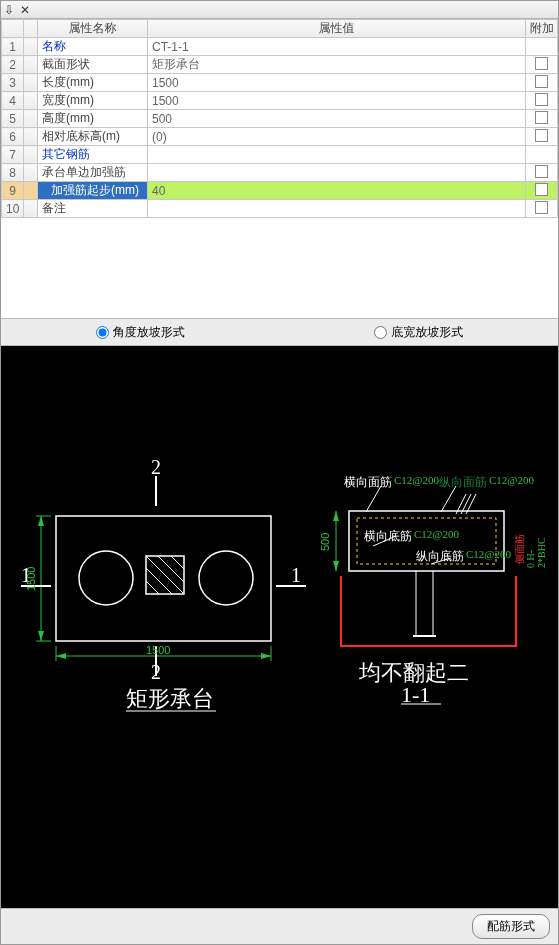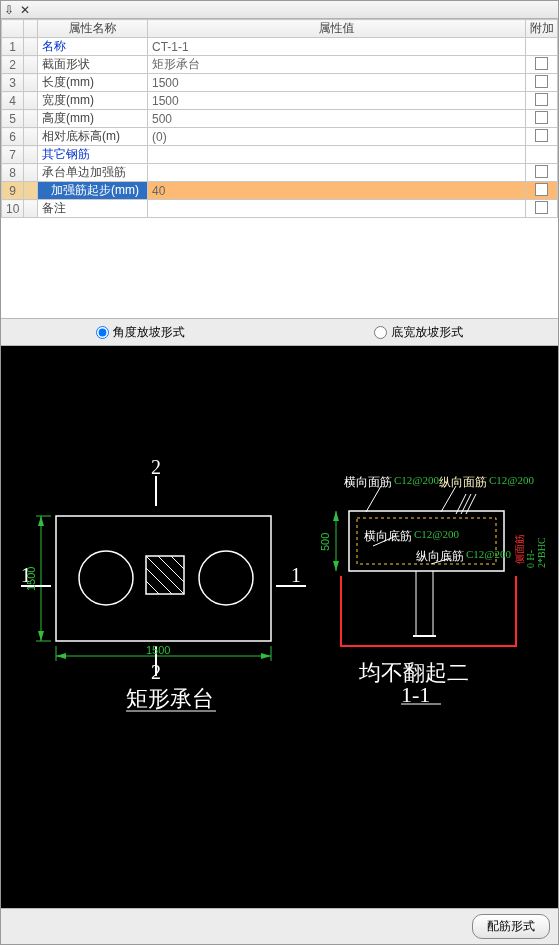--- a/index.html
+++ b/index.html
@@ -14,21 +14,21 @@
   .grid th, .grid td { border:1px solid #c8c8c8; height:18px; padding:0 4px; vertical-align:middle; white-space:nowrap; overflow:hidden; }
   .grid th { background:linear-gradient(#f9f9f9,#ececec); font-weight:normal; text-align:center; color:#444;}
   .grid .rownum { width:22px; text-align:center; background:linear-gradient(#f9f9f9,#ececec); color:#666;}
   .grid .exp { width:14px; text-align:center; background:linear-gradient(#f9f9f9,#ececec); color:#555; font-size:10px;}
   .grid .name { width:110px; color:#444;}
   .grid .val { color:#666;}
   .grid .addcol { width:32px; text-align:center;}
   .grid .chk { width:13px; height:13px; border:1px solid #888; margin:auto; background:#fff; display:inline-block;}
   .blue-text { color:#0033cc !important;margin-left:28px; }
   .row-selected td.name { background:#2f6fc1; color:#fff !important;padding-left:13px; }
-  .row-selected td.val, .row-selected td.addcol { background:#fdba74; }
+  .row-selected td.val, .row-selected td.addcol { background:#bef264; }
   .row-selected td.rownum, .row-selected td.exp { background:#f3d49a; }
   
   .radiobar { height:28px; background:#ececec; border-top:1px solid #b8b8b8; border-bottom:1px solid #b8b8b8; display:flex; align-items:center; justify-content:space-around; margin-top:auto;}
   .radiobar label { display:flex; align-items:center; gap:4px; font-size:12px;}
   .radiobar input { margin:0;}
   
   .diagram { flex:1; background:#000; position:relative; overflow:hidden; }
   .diag-label { color:#fff; font-size:20px; position:absolute; font-family:"SimSun"; }
   .dim-text { color:#2fbf3d; font-size:11px; position:absolute; font-family:Arial; }
   .rebar-text { font-size:12px; position:absolute; font-family:"SimSun"; }
@@ -201,21 +201,21 @@
   <span class="diag-label" style="left:290px; top:218px;">1</span>
   <span class="diag-label" style="left:150px; top:110px;">2</span>
   <span class="diag-label" style="left:150px; top:315px;">2</span>
   <span class="dim-text" style="left:145px; top:298px;">1500</span>
   <span class="dim-text" style="left:24px; top:245px; transform:rotate(-90deg); transform-origin:left top;">1500</span>
   <span class="diag-label" style="left:125px; top:338px; font-size:22px;">矩形承台</span>
 
   <span class="dim-text" style="left:318px; top:205px; transform:rotate(-90deg); transform-origin:left top;">500</span>
   <span class="rebar-text" style="left:343px; top:128px; color:#fff;">横向面筋</span>
   <span class="rebar-text" style="left:393px; top:128px; color:#2fbf3d; font-size:11px;">C12@200</span>
-  <span class="rebar-text" style="left:438px; top:128px; color:#fef9c3;">纵向面筋</span>
+  <span class="rebar-text" style="left:438px; top:128px; color:#15803d;">纵向面筋</span>
   <span class="rebar-text" style="left:488px; top:128px; color:#2fbf3d; font-size:11px;">C12@200</span>
   <span class="rebar-text" style="left:363px; top:182px; color:#fff;">横向底筋</span>
   <span class="rebar-text" style="left:413px; top:182px; color:#2fbf3d; font-size:11px;">C12@200</span>
   <span class="rebar-text" style="left:415px; top:202px; color:#fff;">纵向底筋</span>
   <span class="rebar-text" style="left:465px; top:202px; color:#2fbf3d; font-size:11px;">C12@200</span>
   <span class="rebar-text" style="left:512px; top:218px; color:#ff2b2b; transform:rotate(-90deg); transform-origin:left top; font-size:10px;">侧面筋</span>
   <span class="rebar-text" style="left:524px; top:222px; color:#2fbf3d; transform:rotate(-90deg); transform-origin:left top; font-size:10px;">0  H-2*BHC</span>
   <span class="diag-label" style="left:358px; top:312px; font-size:22px;">均不翻起二</span>
   <span class="diag-label" style="left:400px; top:336px; font-size:22px;">1-1</span>
 </div>

